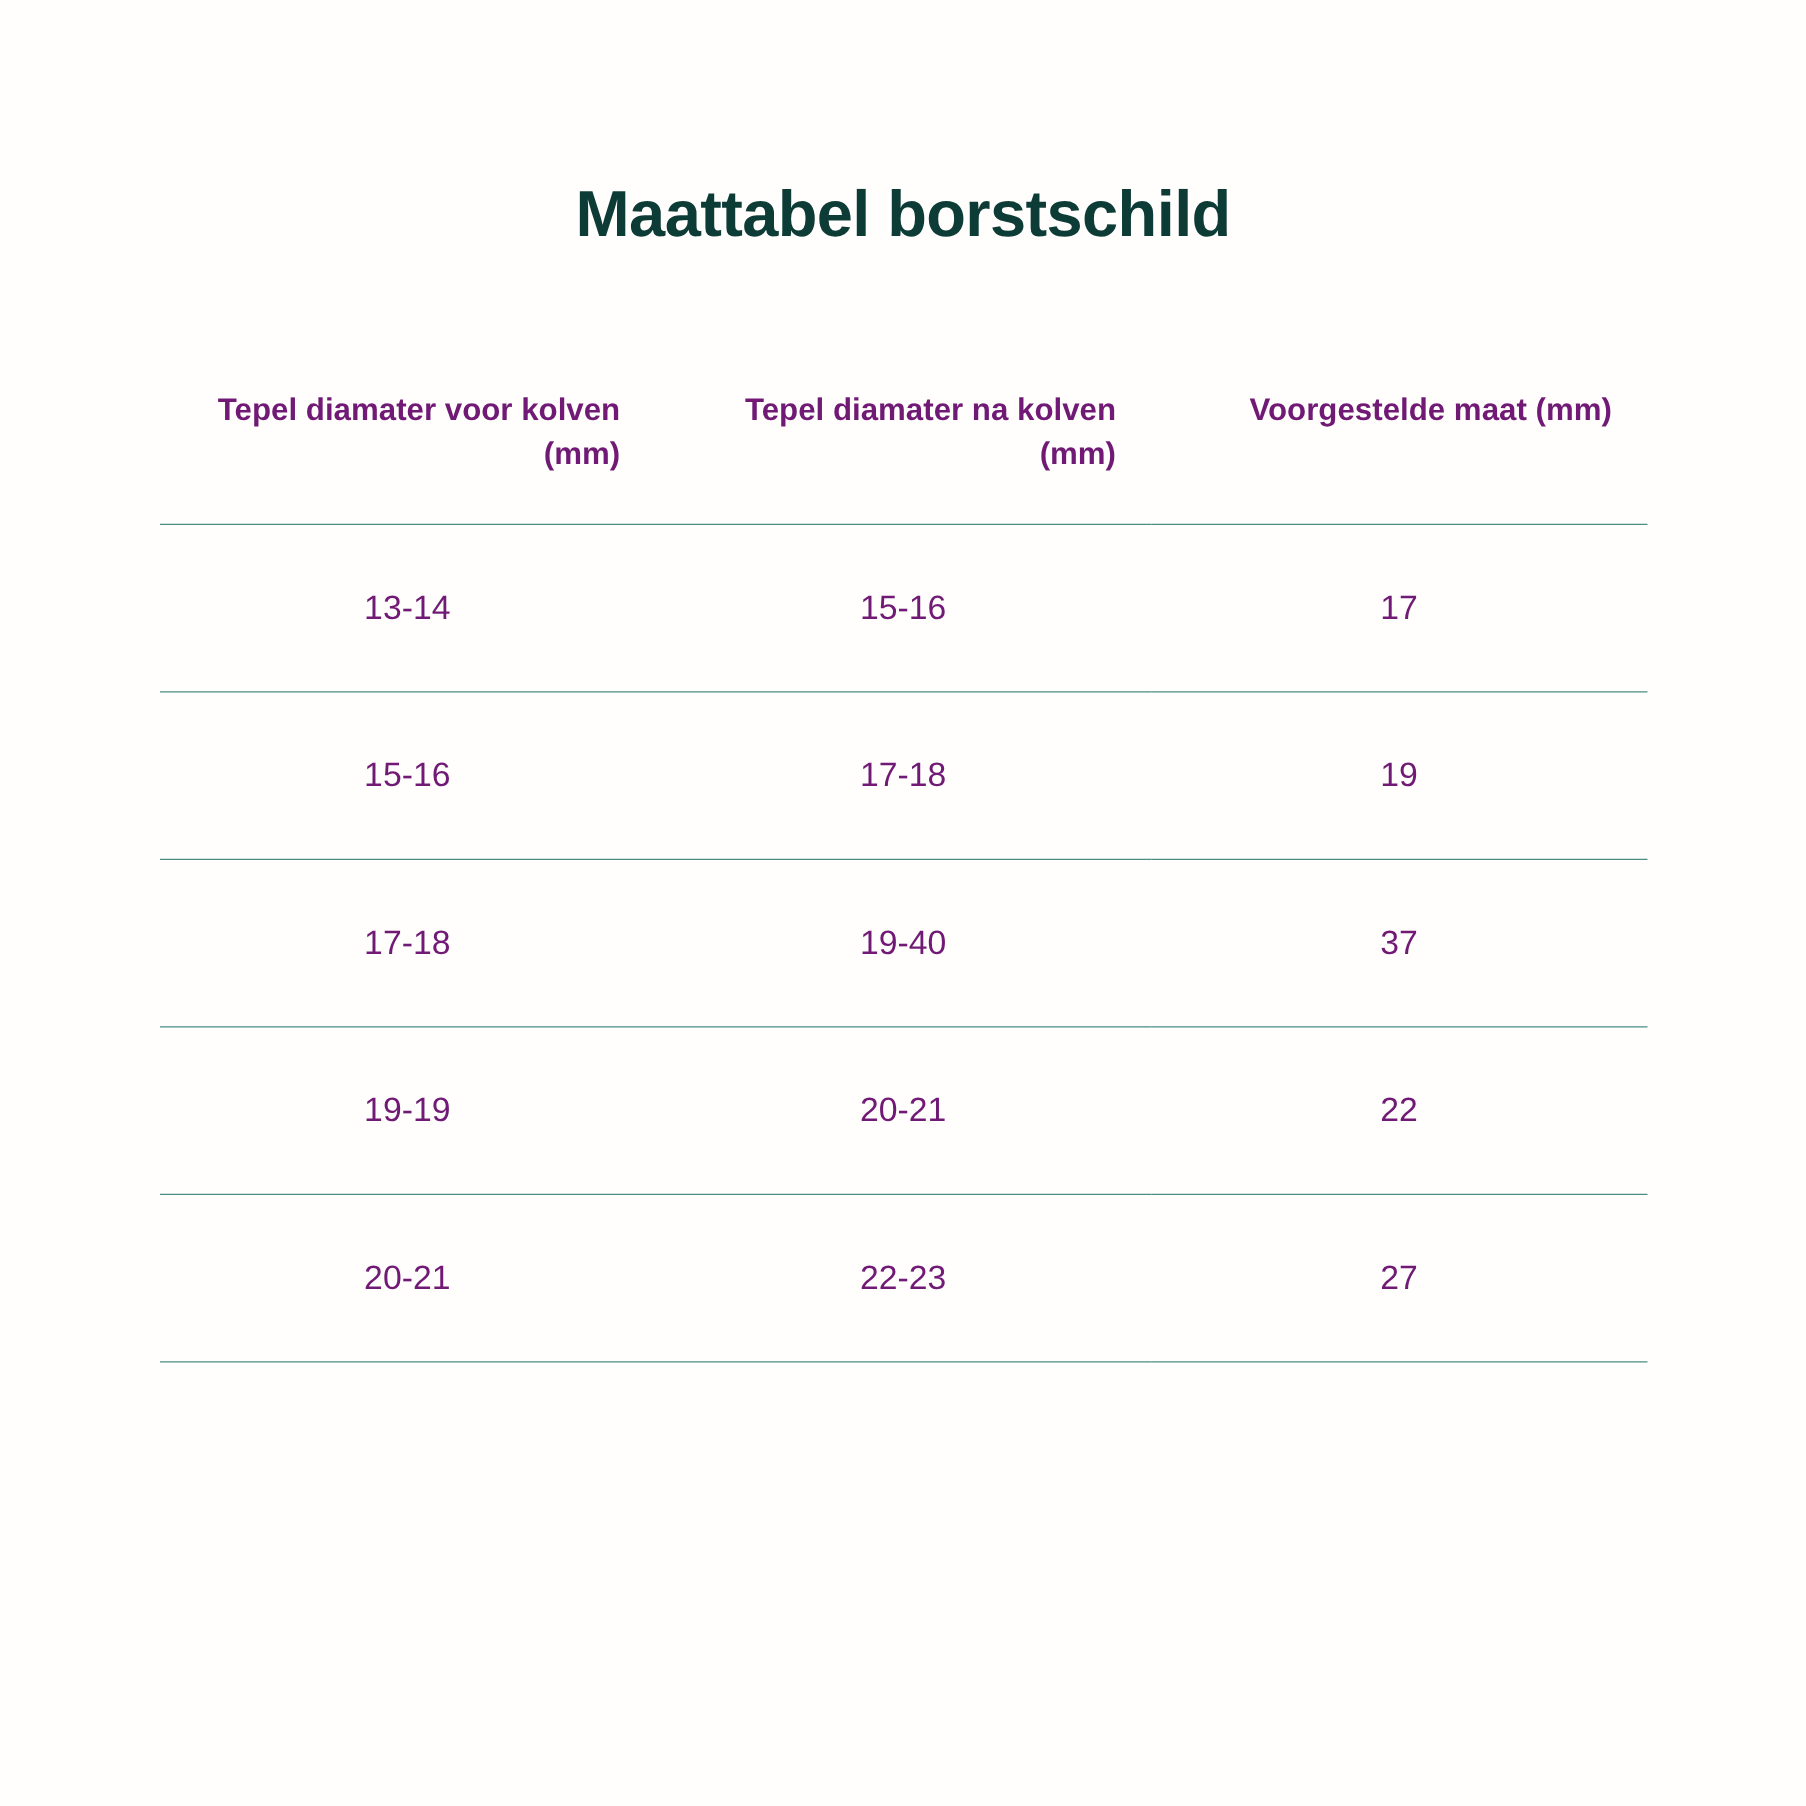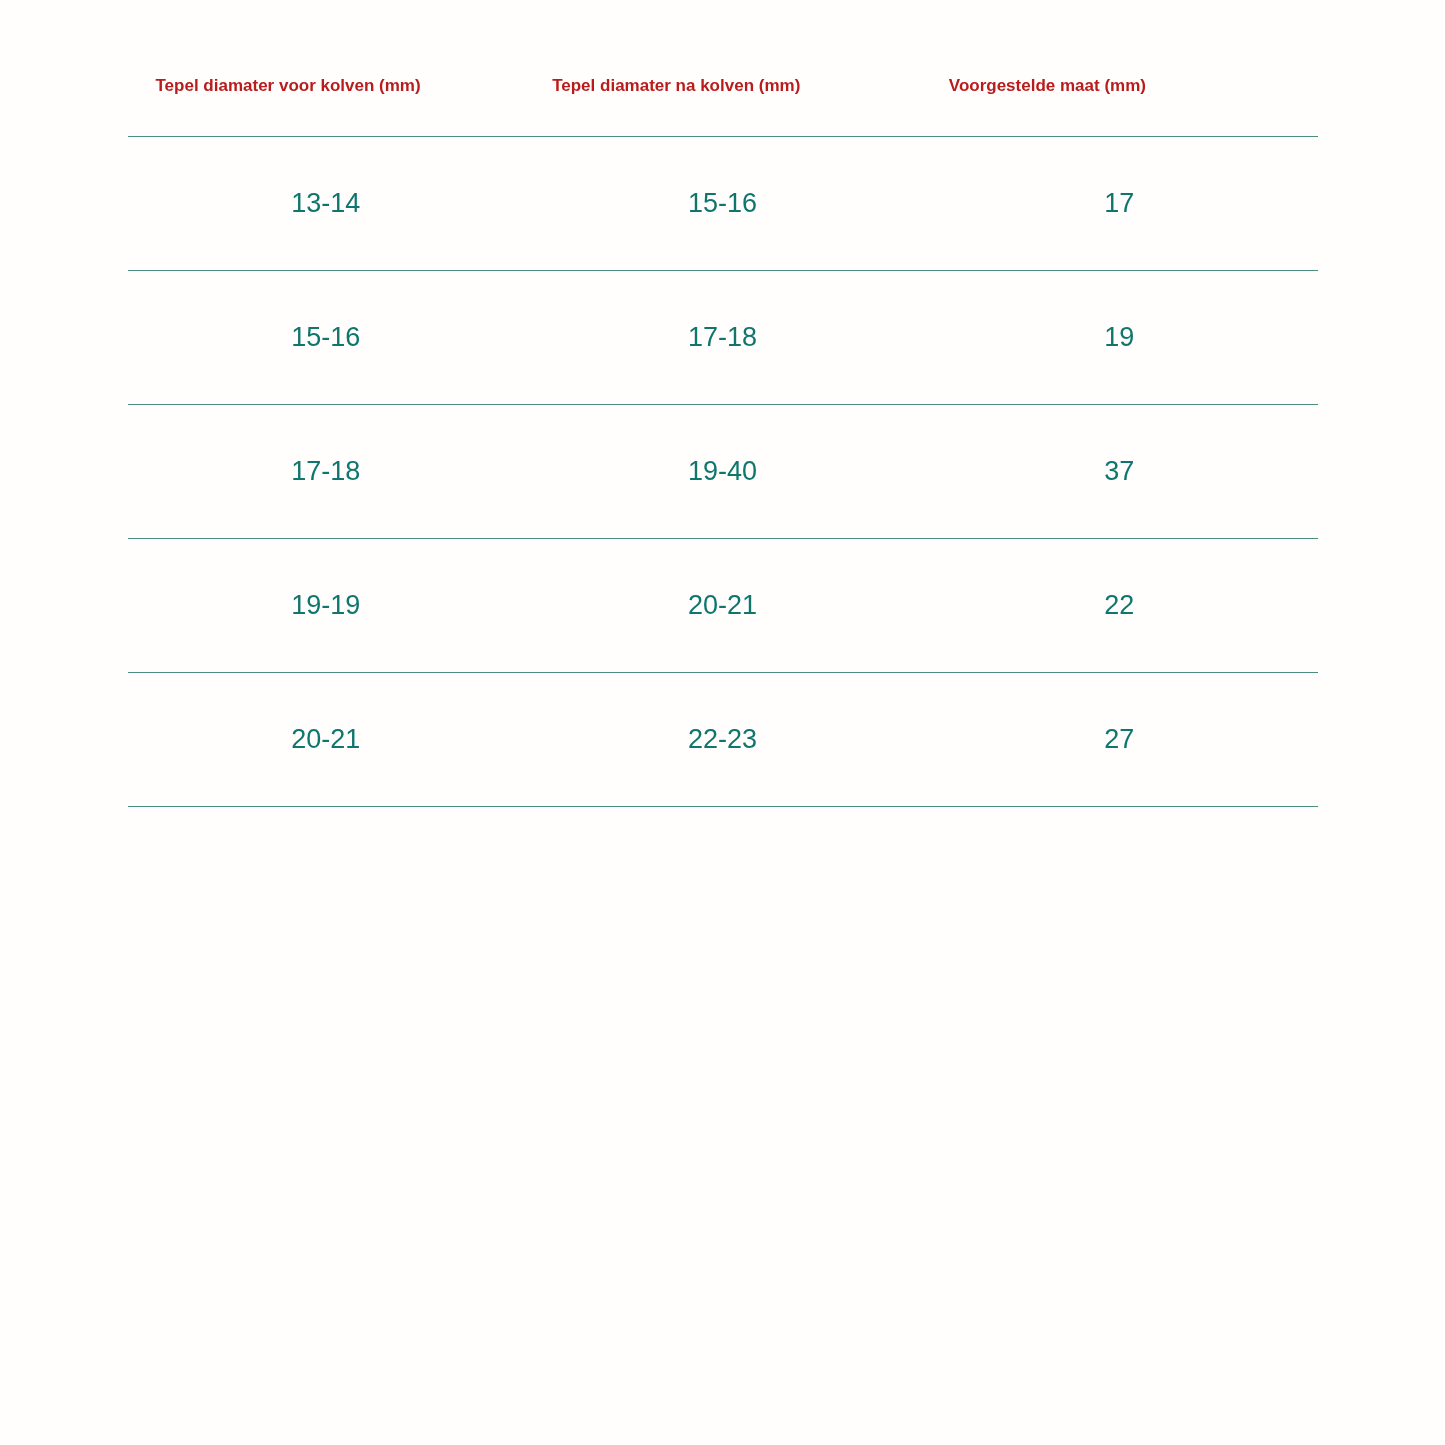--- a/index.html
+++ b/index.html
@@ -34,51 +34,52 @@
     width: 1190px;
     padding-top: 74px;
     box-sizing: border-box;
   }
   table.size-table {
     width: 100%;
     border-collapse: collapse;
     table-layout: fixed;
   }
   table.size-table th {
-    color: #b91c1c;
-    font-size: 17px;
+    color: #701a75;
+    font-size: 25px;
     font-weight: bold;
     line-height: 1.4;
     padding: 0 28px 38px 28px;
-    text-align: left;
+    text-align: right;
     vertical-align: top;
     border-bottom: 1.5px solid #4a8d81;
   }
   table.size-table td {
-    color: #0f766e;
+    color: #701a75;
     font-size: 27px;
     font-weight: normal;
     text-align: center;
     vertical-align: middle;
     height: 133px;
     padding: 0 28px;
     border-bottom: 1.5px solid #4a8d81;
   }
   table.size-table th:nth-child(1),
   table.size-table td:nth-child(1) { width: 33.33%; }
   table.size-table th:nth-child(2),
   table.size-table td:nth-child(2) { width: 33.33%; }
   table.size-table th:nth-child(3),
   table.size-table td:nth-child(3) { width: 33.33%; }
 </style>
 </head>
 <body>
 
 <div class="page">
 
+  <h1 class="title">Maattabel borstschild</h1>
 
   <div class="table-wrap">
     <table class="size-table">
       <thead>
         <tr>
           <th>Tepel diamater voor kolven (mm)</th>
           <th>Tepel diamater na kolven (mm)</th>
           <th>Voorgestelde maat (mm)</th>
         </tr>
       </thead>

